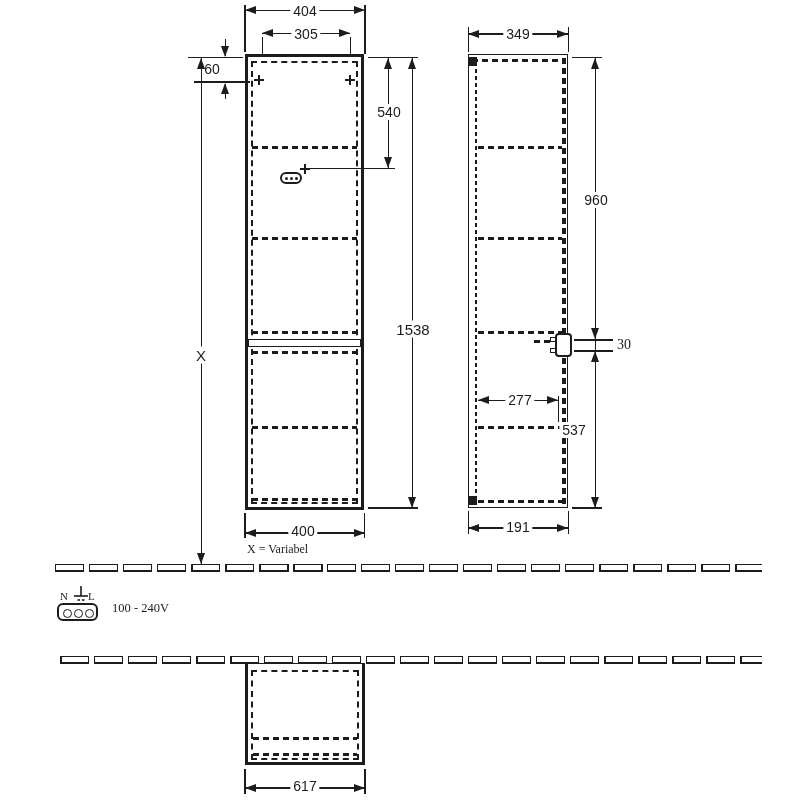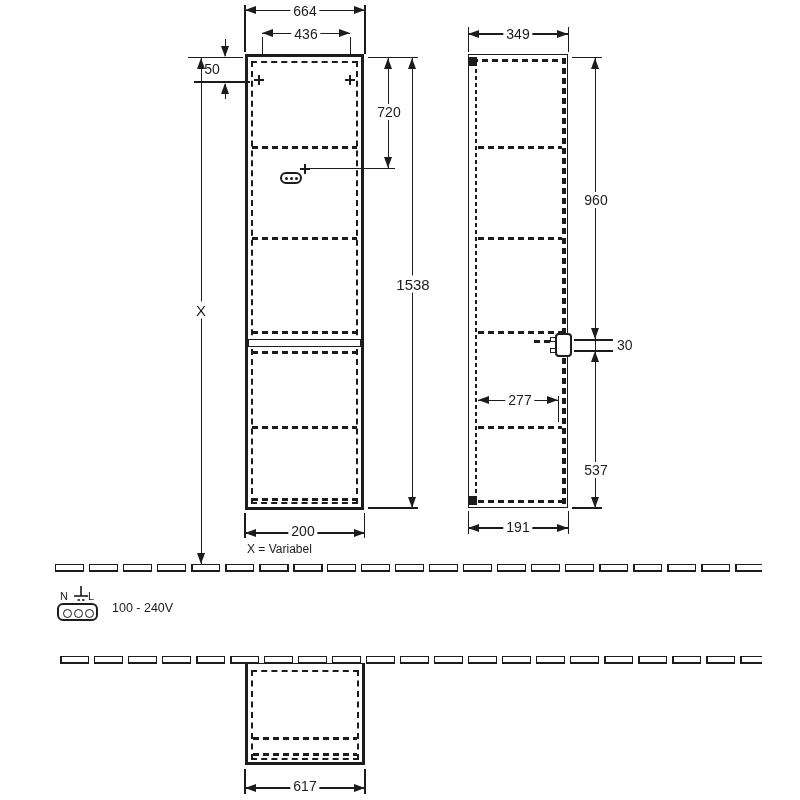--- a/index.html
+++ b/index.html
@@ -21,22 +21,22 @@
   
   .arr { position:absolute; width:0; height:0; }
   .arr-up    { border-left:4px solid transparent; border-right:4px solid transparent; border-bottom:11px solid #1c1c1c; }
   .arr-down  { border-left:4px solid transparent; border-right:4px solid transparent; border-top:11px solid #1c1c1c; }
   .arr-left  { border-top:4px solid transparent; border-bottom:4px solid transparent; border-right:11px solid #1c1c1c; }
   .arr-right { border-top:4px solid transparent; border-bottom:4px solid transparent; border-left:11px solid #1c1c1c; }
   
   .lbl { position:absolute; font-size:14px; line-height:1; background:#ffffff;
     padding:1px 3px; transform:translate(-50%,-50%); white-space:nowrap; }
   .lbl-plain { position:absolute; font-size:12px; line-height:1; white-space:nowrap;
-    transform:translate(0,-50%); }
-  .big { font-size:15px; }
+    transform:translate(0,-50%);font-family:Liberation Serif, serif; }
+  .big { font-size:15px;margin-top:45px; }
   
   .cross { position:absolute; width:10px; height:10px; }
   .cross::before { content:''; position:absolute; left:0; right:0; top:4.2px; height:1.6px; background:#1c1c1c; }
   .cross::after  { content:''; position:absolute; top:0; bottom:0; left:4.2px; width:1.6px; background:#1c1c1c; }
   
   .floor { position:absolute; height:8px;
     background-image:
       repeating-linear-gradient(90deg,#1c1c1c 0 1.5px,transparent 1.5px 28px,#1c1c1c 28px 29.5px,#ffffff 29.5px 34px),
       linear-gradient(to bottom,#1c1c1c 0 1.5px,transparent 1.5px 6.5px,#1c1c1c 6.5px 8px);
   }
@@ -73,60 +73,60 @@
     <div class="h" style="left:309px;top:167.5px;width:86px;"></div>
   </div>
 
   <div class="layer">
 
     <div class="h" style="left:245px;top:9.5px;width:120px;"></div>
     <div class="arr arr-left" style="left:245px;top:6px;"></div>
     <div class="arr arr-right" style="left:354px;top:6px;"></div>
     <div class="v" style="left:244px;top:5px;height:47px;"></div>
     <div class="v" style="left:364px;top:5px;height:49px;"></div>
-    <span class="lbl" style="left:305px;top:11px;">664</span>
+    <span class="lbl" style="left:305px;top:11px;">404</span>
 
     <div class="h" style="left:262px;top:32.5px;width:88px;"></div>
     <div class="arr arr-left" style="left:262px;top:29px;"></div>
     <div class="arr arr-right" style="left:339px;top:29px;"></div>
     <div class="v" style="left:261.5px;top:37px;height:19px;"></div>
     <div class="v" style="left:349.5px;top:37px;height:19px;"></div>
-    <span class="lbl" style="left:306px;top:34px;">436</span>
+    <span class="lbl" style="left:306px;top:34px;">305</span>
 
     <div class="h" style="left:188px;top:56.5px;width:55px;"></div>
     <div class="h" style="left:194px;top:81px;width:56px;"></div>
     <div class="v" style="left:224.5px;top:39px;height:17px;"></div>
     <div class="arr arr-down" style="left:221px;top:46px;"></div>
     <div class="v" style="left:224.5px;top:84px;height:15px;"></div>
     <div class="arr arr-up" style="left:221px;top:83px;"></div>
-    <span class="lbl" style="left:212px;top:69px;">50</span>
+    <span class="lbl" style="left:212px;top:69px;">60</span>
 
     <div class="v" style="left:200.5px;top:58px;height:506px;"></div>
     <div class="arr arr-up" style="left:197px;top:58px;"></div>
     <div class="arr arr-down" style="left:197px;top:553px;"></div>
     <span class="lbl big" style="left:201px;top:310px;">X</span>
 
     <div class="v" style="left:411.5px;top:58px;height:450px;"></div>
     <div class="arr arr-up" style="left:408px;top:58px;"></div>
     <div class="arr arr-down" style="left:408px;top:497px;"></div>
     <div class="h" style="left:368px;top:56.5px;width:50px;"></div>
     <div class="h" style="left:368px;top:507px;width:50px;"></div>
     <span class="lbl big" style="left:413px;top:284px;">1538</span>
 
     <div class="v" style="left:387.5px;top:58px;height:110px;"></div>
     <div class="arr arr-up" style="left:384px;top:58px;"></div>
     <div class="arr arr-down" style="left:384px;top:157px;"></div>
-    <span class="lbl" style="left:389px;top:112px;">720</span>
+    <span class="lbl" style="left:389px;top:112px;">540</span>
 
     <div class="h" style="left:245px;top:532px;width:120px;"></div>
     <div class="arr arr-left" style="left:245px;top:528.5px;"></div>
     <div class="arr arr-right" style="left:354px;top:528.5px;"></div>
     <div class="v" style="left:244px;top:513px;height:25px;"></div>
     <div class="v" style="left:363.5px;top:513px;height:25px;"></div>
-    <span class="lbl" style="left:303px;top:531px;">200</span>
+    <span class="lbl" style="left:303px;top:531px;">400</span>
 
     <span class="lbl-plain" style="left:247px;top:549px;">X = Variabel</span>
   </div>
 
   <div class="layer">
     <div class="box" style="left:468px;top:54px;width:100px;height:454px;border:1.8px solid #1c1c1c;"></div>
     <div class="dash-v" style="left:562px;top:58px;height:446px;width:3.5px;"></div>
     <div class="dash-h" style="left:472px;top:59px;width:92px;"></div>
     <div class="thindash-v" style="left:475px;top:62px;height:440px;"></div>
     <div class="box" style="left:469px;top:57px;width:8px;height:9px;background:#1c1c1c;"></div>
@@ -157,21 +157,21 @@
     <div class="arr arr-up" style="left:591px;top:58px;"></div>
     <div class="arr arr-down" style="left:591px;top:328px;"></div>
     <div class="arr arr-up" style="left:591px;top:351px;"></div>
     <div class="arr arr-down" style="left:591px;top:497px;"></div>
     <div class="h" style="left:572px;top:56.5px;width:30px;"></div>
     <div class="h" style="left:572px;top:507px;width:30px;"></div>
     <div class="h" style="left:574px;top:339px;width:39px;"></div>
     <div class="h" style="left:574px;top:350px;width:39px;"></div>
     <span class="lbl" style="left:596px;top:200px;">960</span>
     <span class="lbl-plain" style="left:617px;top:345px;font-size:14px;">30</span>
-    <span class="lbl" style="left:596px;top:430px;margin-top:40px;">537</span>
+    <span class="lbl" style="left:574px;top:430px;">537</span>
 
     <div class="h" style="left:478px;top:399.5px;width:80px;"></div>
     <div class="arr arr-left" style="left:478px;top:396px;"></div>
     <div class="arr arr-right" style="left:547px;top:396px;"></div>
     <div class="v" style="left:557.5px;top:396px;height:26px;"></div>
     <span class="lbl" style="left:520px;top:400px;">277</span>
 
     <div class="h" style="left:468px;top:527px;width:100px;"></div>
     <div class="arr arr-left" style="left:468px;top:523.5px;"></div>
     <div class="arr arr-right" style="left:557px;top:523.5px;"></div>

